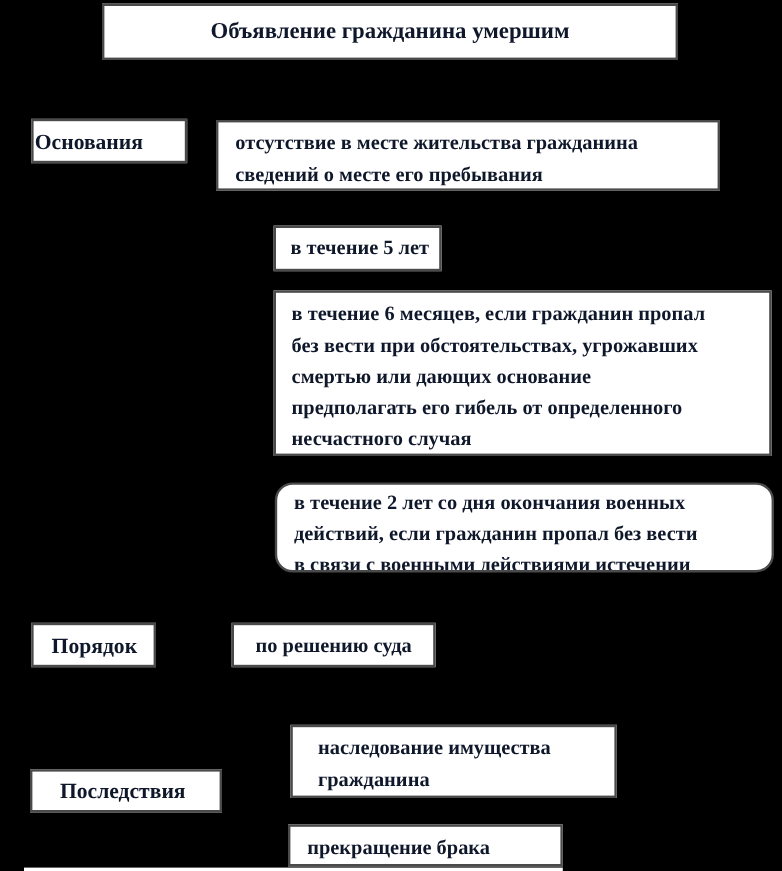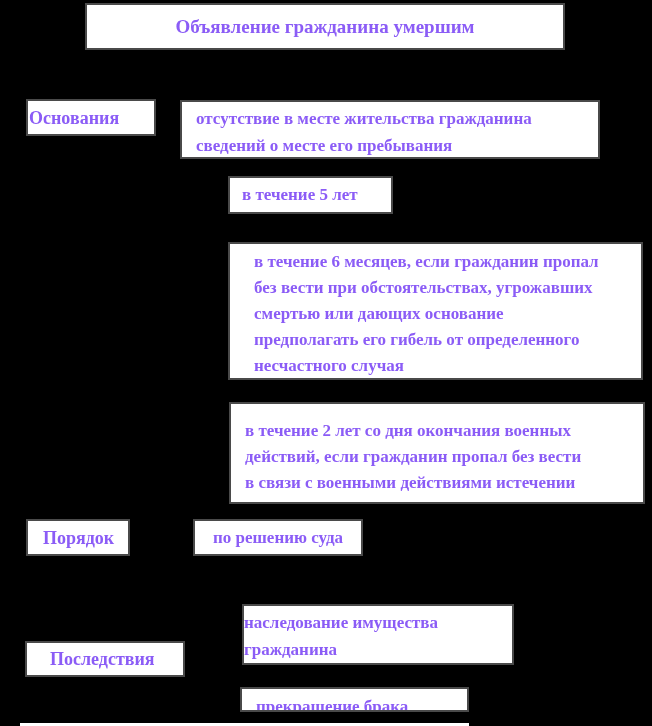--- a/index.html
+++ b/index.html
@@ -3,46 +3,46 @@
 <meta charset="utf-8">
 <style>
   html,body{margin:0;padding:0;}
   .canvas{
     position:relative;
     width:652px;height:726px;
     background:#000000;
     overflow:hidden;
     font-family:"Liberation Serif", serif;
     font-weight:bold;
-    color:#8b5cf6;
+    color:#0f172a;
   }
   .box{
     position:absolute;
     background:#ffffff;
     border:2px solid #4a4a4a;
     box-sizing:border-box;
     white-space:pre-line;
     font-size:17px;
     line-height:26px;
     overflow:hidden;
   }
   .center-v{display:flex;align-items:center;}
   .center-h{justify-content:center;text-align:center;}
 
   .title-box{left:85px;top:3px;width:480px;height:47px;font-size:19px;}
   .grounds-label{left:26px;top:99px;width:130px;height:37px;font-size:18px;padding-left:1px;}
   .grounds-main{left:180px;top:100px;width:420px;height:59px;padding:3px 8px 16px 14px;line-height:27px;}
-  .term-5y{left:228px;top:176px;width:165px;height:38px;padding-left:12px;}
-  .term-6m{left:228px;top:242px;width:415px;height:138px;padding:5px 8px 0 24px;line-height:26px;}
-  .term-2y{left:229px;top:402px;width:416px;height:102px;padding:14px 8px 0 14px;line-height:26px;}
+  .term-5y{left:228px;top:188px;width:140px;height:38px;padding-left:12px;}
+  .term-6m{left:228px;top:242px;width:415px;height:138px;padding:5px 8px 0 13px;line-height:26px;}
+  .term-2y{left:229px;top:402px;width:416px;height:75px;padding:2px 8px 0 14px;line-height:26px;border-radius:15px;}
   .procedure-label{left:26px;top:519px;width:104px;height:37px;font-size:18px;padding-left:15px;}
   .procedure-value{left:193px;top:519px;width:170px;height:37px;}
-  .consequence-1{left:242px;top:604px;width:272px;height:61px;padding:3px 8px 0 0;line-height:27px;}
+  .consequence-1{left:242px;top:604px;width:272px;height:61px;padding:3px 8px 0 21px;line-height:27px;}
   .consequences-label{left:25px;top:641px;width:160px;height:36px;font-size:18px;padding-left:23px;}
-  .consequence-2{left:240px;top:687px;width:229px;height:25px;padding:5px 12px 0 14px;}
+  .consequence-2{left:240px;top:687px;width:229px;height:35px;padding:5px 12px 0 14px;}
 
   .page-edge-strip{
     position:absolute;
     left:20px;top:723px;width:449px;height:3px;
     background:#ffffff;
   }
 </style>
 </head>
 <body>
 

